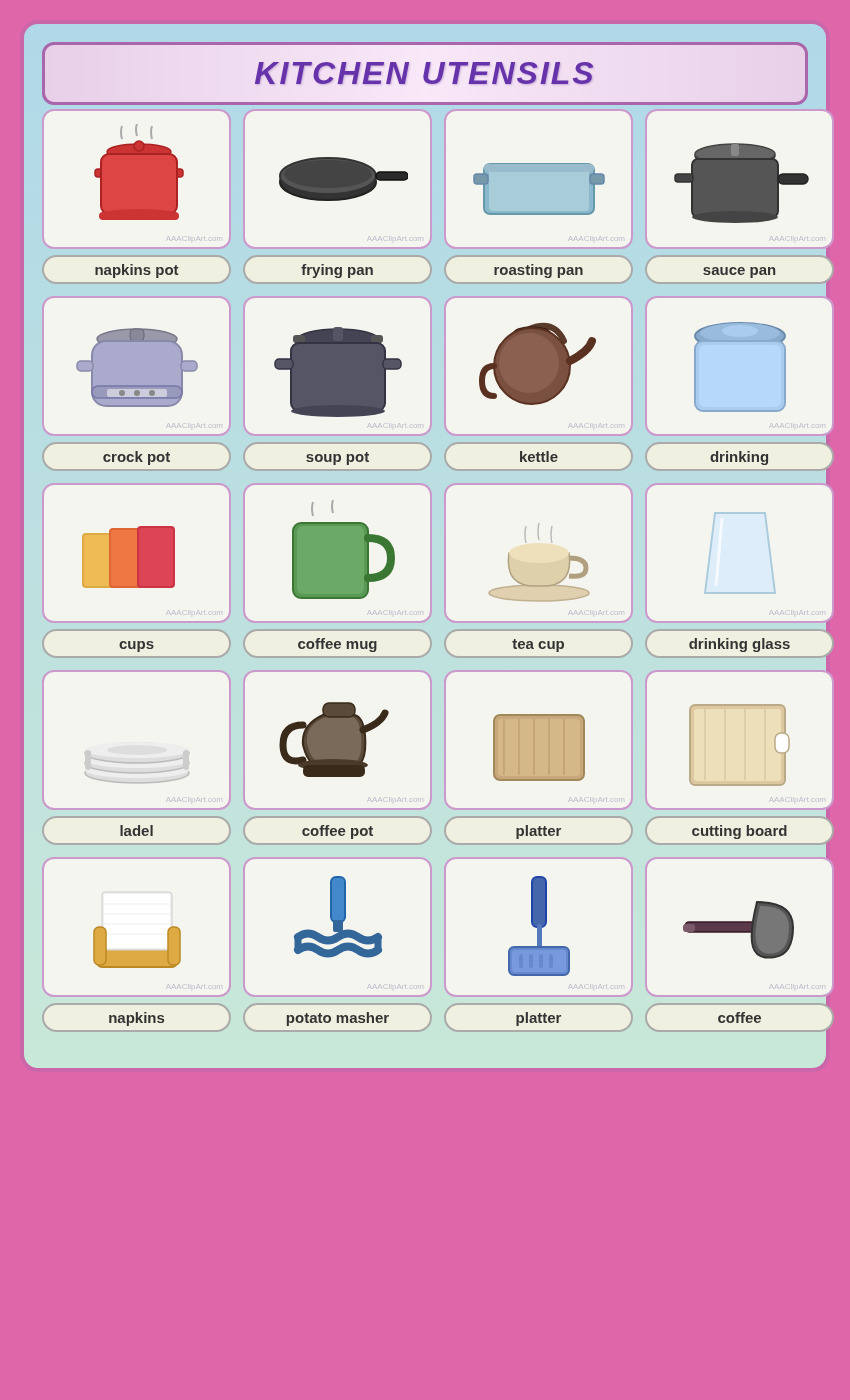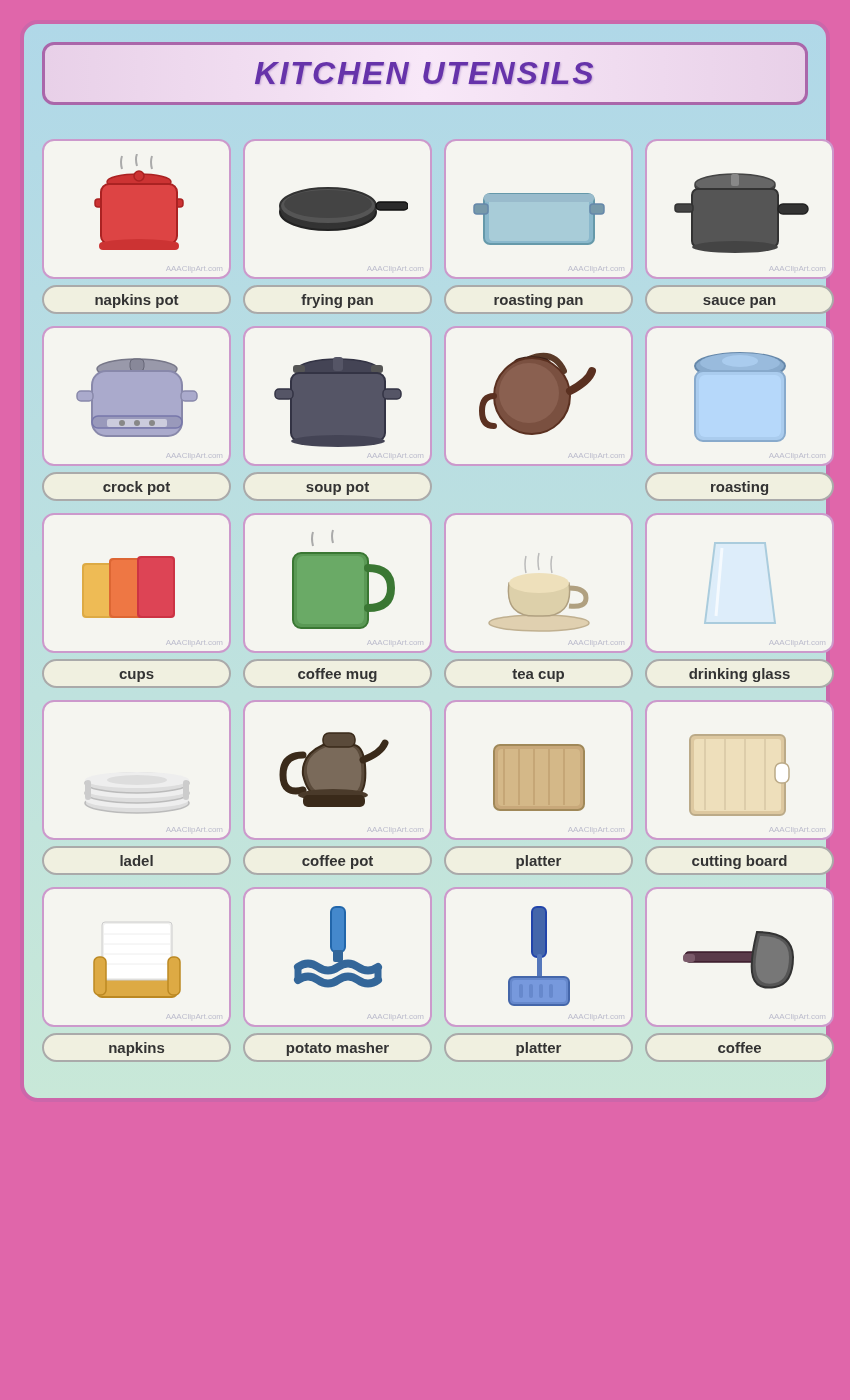--- a/index.html
+++ b/index.html
@@ -22,21 +22,21 @@
       border-radius: 18px;
       padding: 18px 18px 24px 18px;
     }
 
     .title-box {
       background: linear-gradient(90deg, #e8d0e8, #f8e8f8, #e8d0e8);
       border: 3px solid #aa66aa;
       border-radius: 12px;
       text-align: center;
       padding: 10px 20px;
-      margin-bottom: 34px;
+      margin-bottom: 4px;
     }
 
     .title-box h1 {
       font-size: 32px;
       font-weight: 900;
       color: #6633aa;
       text-transform: uppercase;
       letter-spacing: 2px;
       font-style: italic;
       text-shadow: 1px 1px 2px rgba(100,50,150,0.3);
@@ -227,35 +227,36 @@
 
       <ellipse cx="58" cy="55" rx="38" ry="38" fill="#7a5040" stroke="#5a3020" stroke-width="2"></ellipse>
       <ellipse cx="55" cy="52" rx="30" ry="30" fill="#8a6050"></ellipse>
 
       <path d="M96 50 Q115 40 118 30" stroke="#5a3020" stroke-width="8" fill="none" stroke-linecap="round"></path>
 
       <path d="M20 55 Q8 55 8 70 Q8 85 20 85" stroke="#5a3020" stroke-width="6" fill="none" stroke-linecap="round"></path>
     </svg>
           <span class="watermark">AAAClipArt.com</span>
         </div>
+        <div class="label-box">kettle</div>
       </div>
       <div class="item">
         <div class="img-box">
           <svg width="130" height="110" viewBox="0 0 130 110">
 
       <ellipse cx="65" cy="25" rx="45" ry="13" fill="#88aacc" stroke="#6688aa" stroke-width="2"></ellipse>
       <ellipse cx="65" cy="22" rx="40" ry="10" fill="#99bbdd"></ellipse>
       <ellipse cx="65" cy="20" rx="18" ry="6" fill="#aaccee"></ellipse>
 
       <rect x="20" y="30" width="90" height="70" rx="8" fill="#aaccee" stroke="#88aacc" stroke-width="2"></rect>
       <rect x="24" y="34" width="82" height="62" rx="6" fill="#bbddff" opacity="0.7"></rect>
     </svg>
           <span class="watermark">AAAClipArt.com</span>
         </div>
-        <div class="label-box">roasting</div>
+        <div class="label-box">drinking</div>
       </div>
       <div class="item">
         <div class="img-box">
           <svg width="140" height="110" viewBox="0 0 140 110">
 
       <rect x="15" y="35" width="35" height="55" rx="4" fill="#ddaa44"></rect>
       <rect x="17" y="37" width="31" height="51" rx="3" fill="#eebb55"></rect>
 
       <rect x="42" y="30" width="35" height="60" rx="4" fill="#dd6633"></rect>
       <rect x="44" y="32" width="31" height="56" rx="3" fill="#ee7744"></rect>

